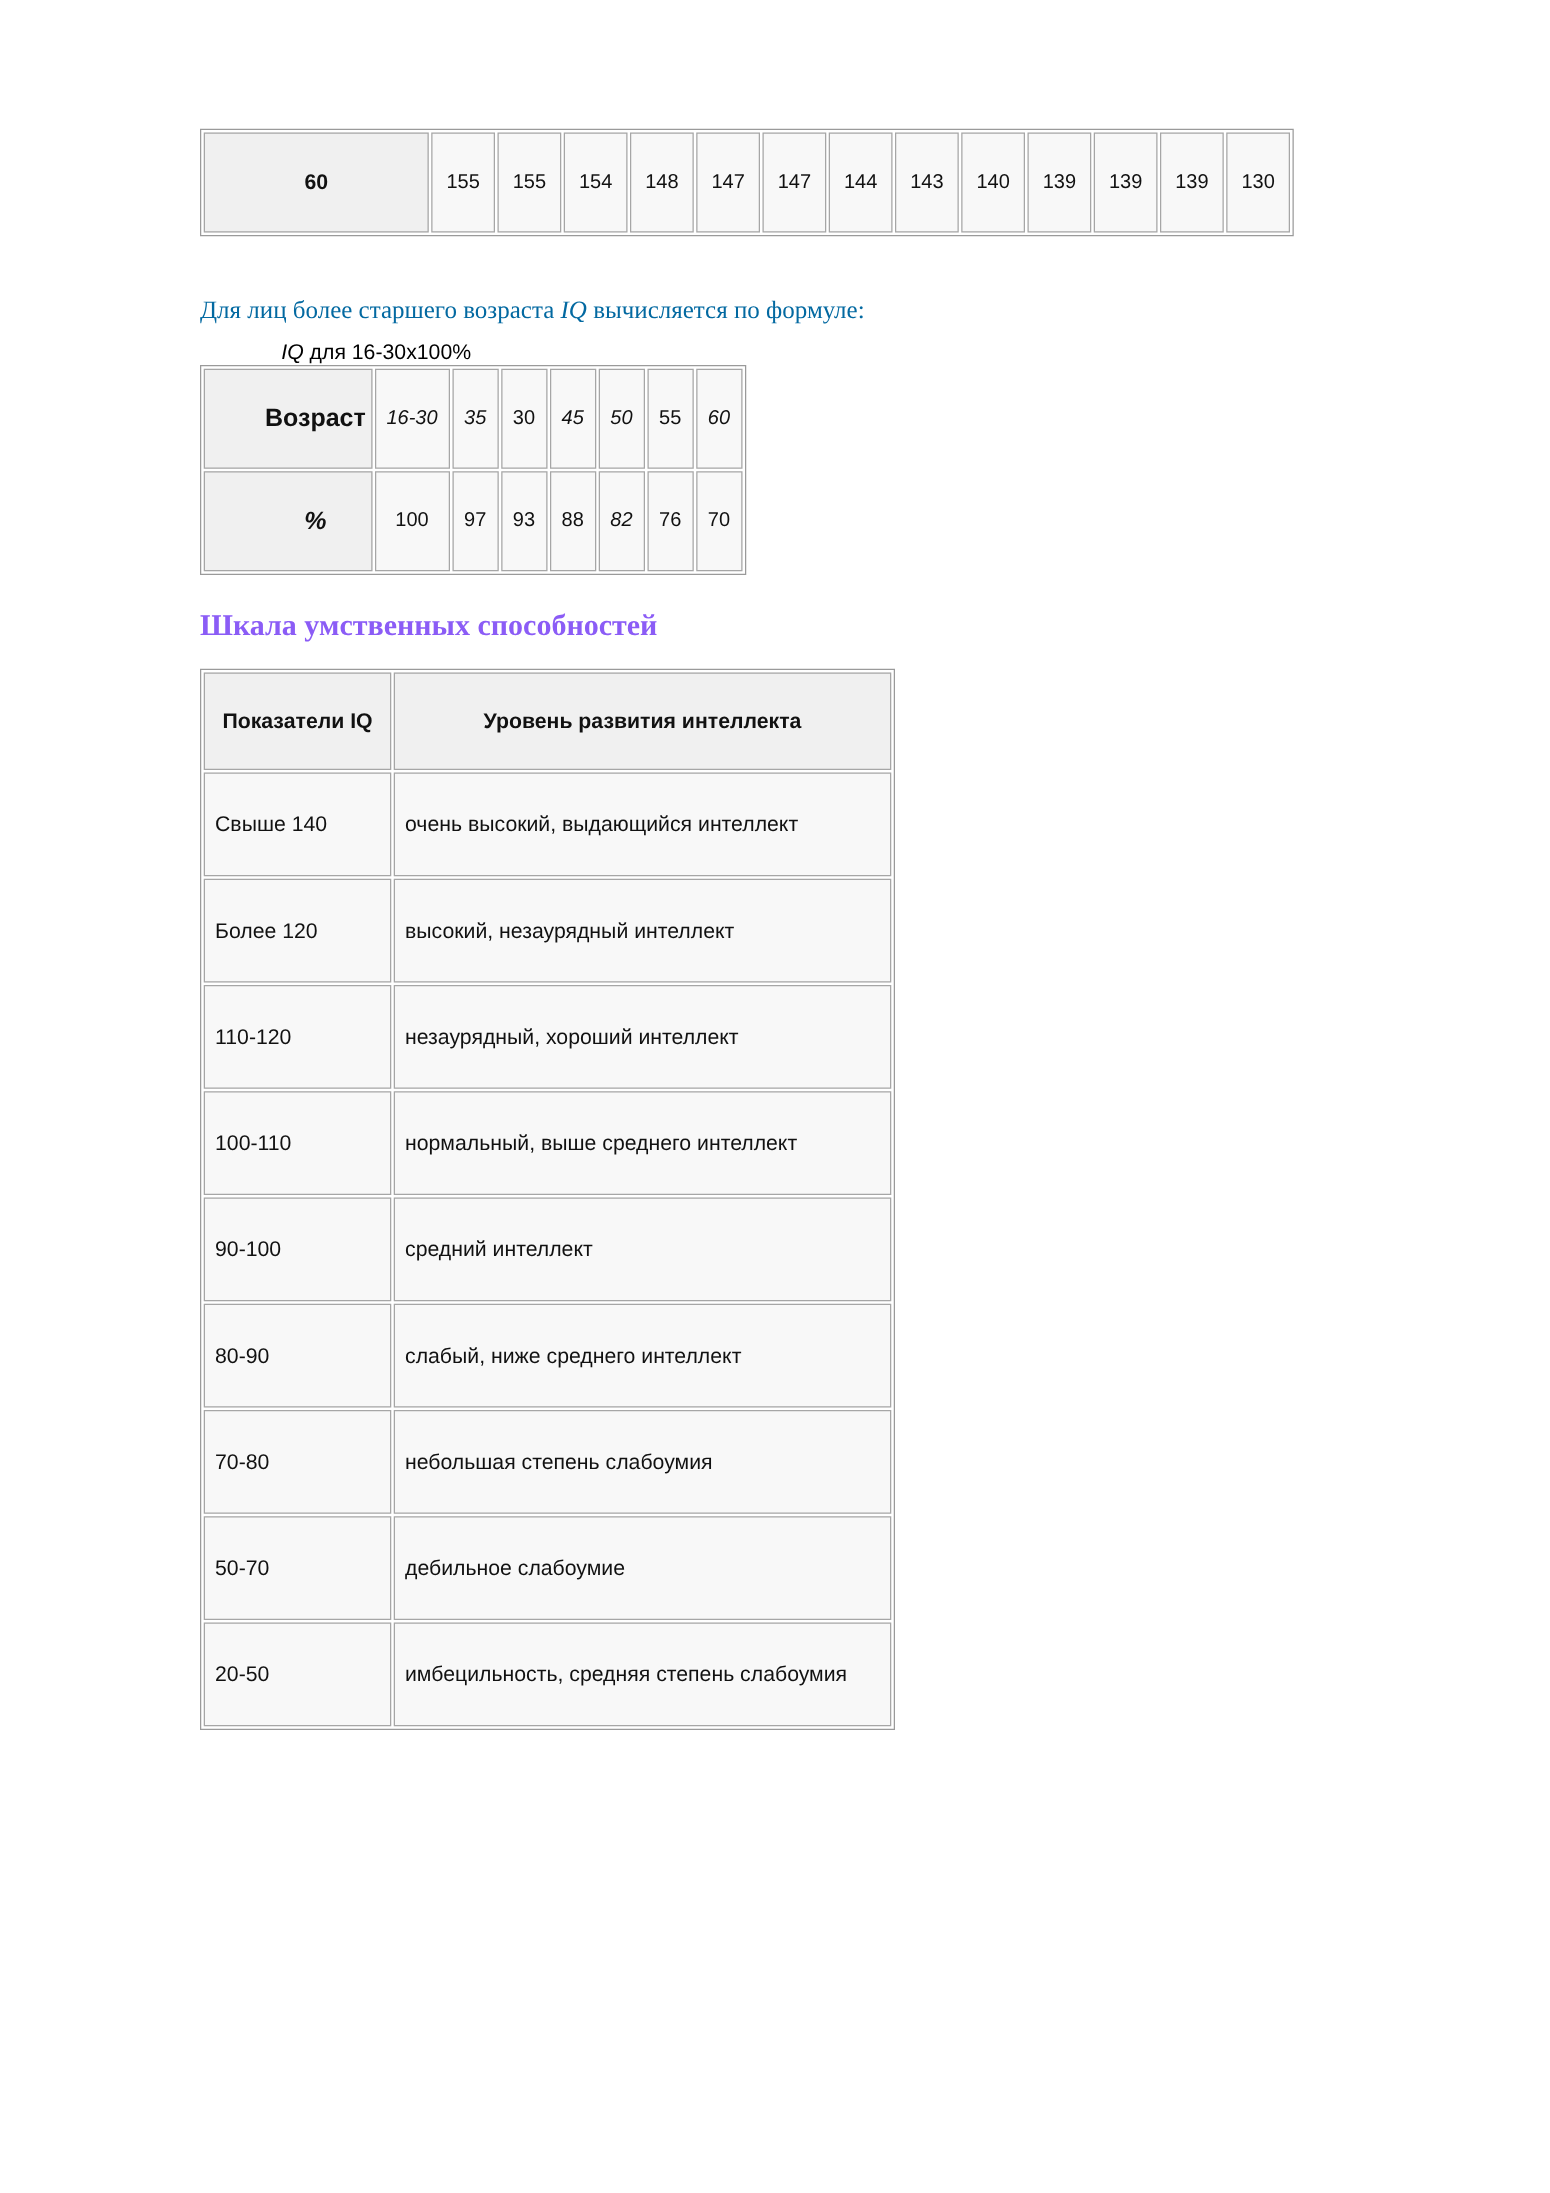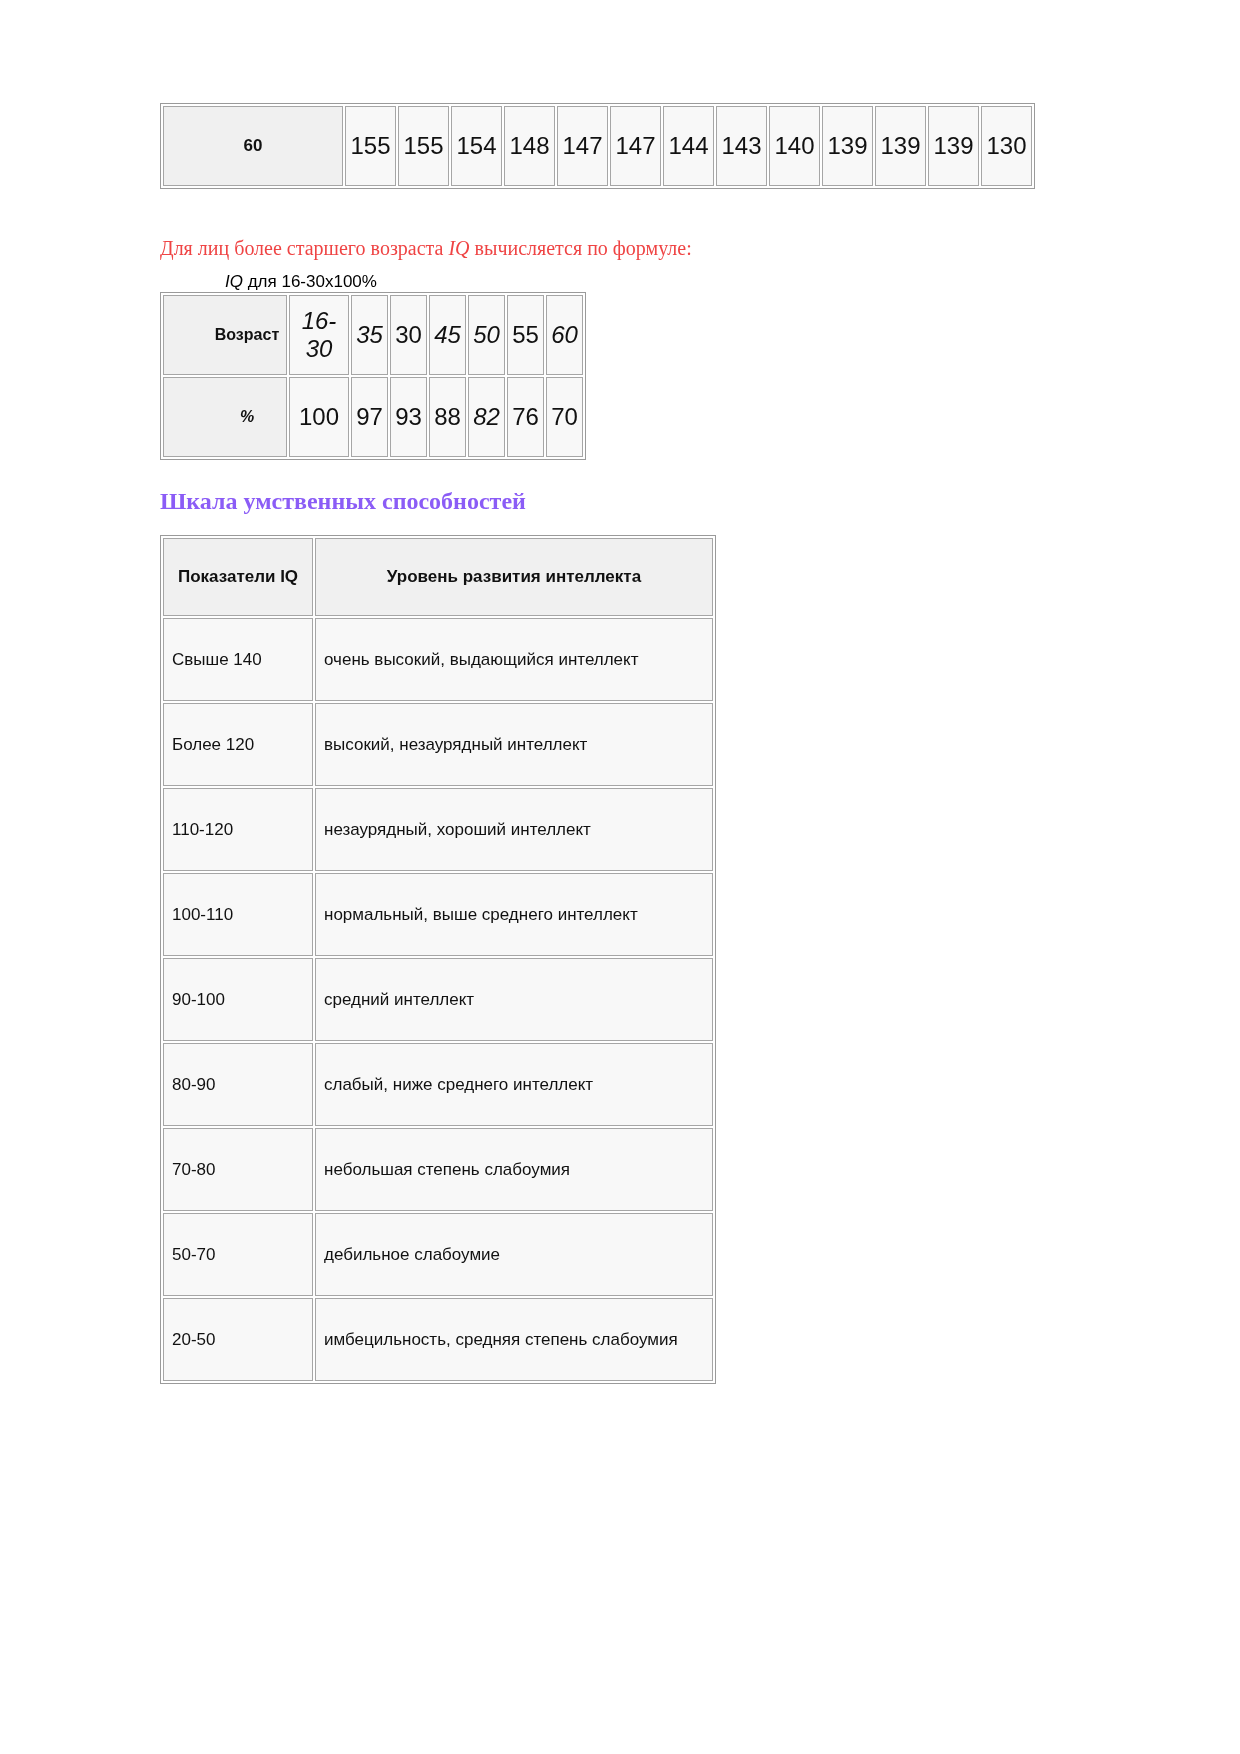--- a/index.html
+++ b/index.html
@@ -10,42 +10,42 @@
   }
   .content { padding: 103px 0 0 160px; }
 
   
   table.t {
     border-collapse: separate; border-spacing: 2px;
     background: #ffffff; border: 1px solid #9a9a9a;
   }
   table.t td {
     border: 1px solid #a6a6a6; background: #f8f8f8;
-    font-size: 24px; text-align: center; vertical-align: middle;
+    font-size: 16px; text-align: center; vertical-align: middle;
     padding: 2px 4px;
   }
   table.t td.hc { background: #f0f0f0; font-weight: bold; }
 
   
   table.score td { height: 74px; }
   table.score td.hc { width: 170px; font-size: 17px; }
   table.score td.vc { width: 41px; }
 
   
   .para {
     font-family: "Liberation Serif", serif; font-size: 20px;
-    margin: 48px 0 12px 0; color: #ef4444;
+    margin: 48px 0 12px 0; color: #0369a1;
   }
   .para.second { margin: 18px 0 6px 0; }
   .formula { font-size: 17px; margin: 0 0 0 65px; color: #000; }
   .it { font-style: italic; }
 
   
   table.age td { height: 74px; }
-  table.age td.hc { width: 70px; font-size: 16px; padding-left: 48px; }
+  table.age td.hc { width: 70px; font-size: 20px; padding-left: 48px; }
   table.age td.w16 { width: 50px; }
   table.age td.n { width: 27px; }
   table.age td.pc { font-style: italic; }
 
   
   h2.heading {
     font-family: "Liberation Serif", serif; font-size: 24px;
     font-weight: bold; margin: 28px 0 20px 0; color: #8b5cf6;
   }
 

